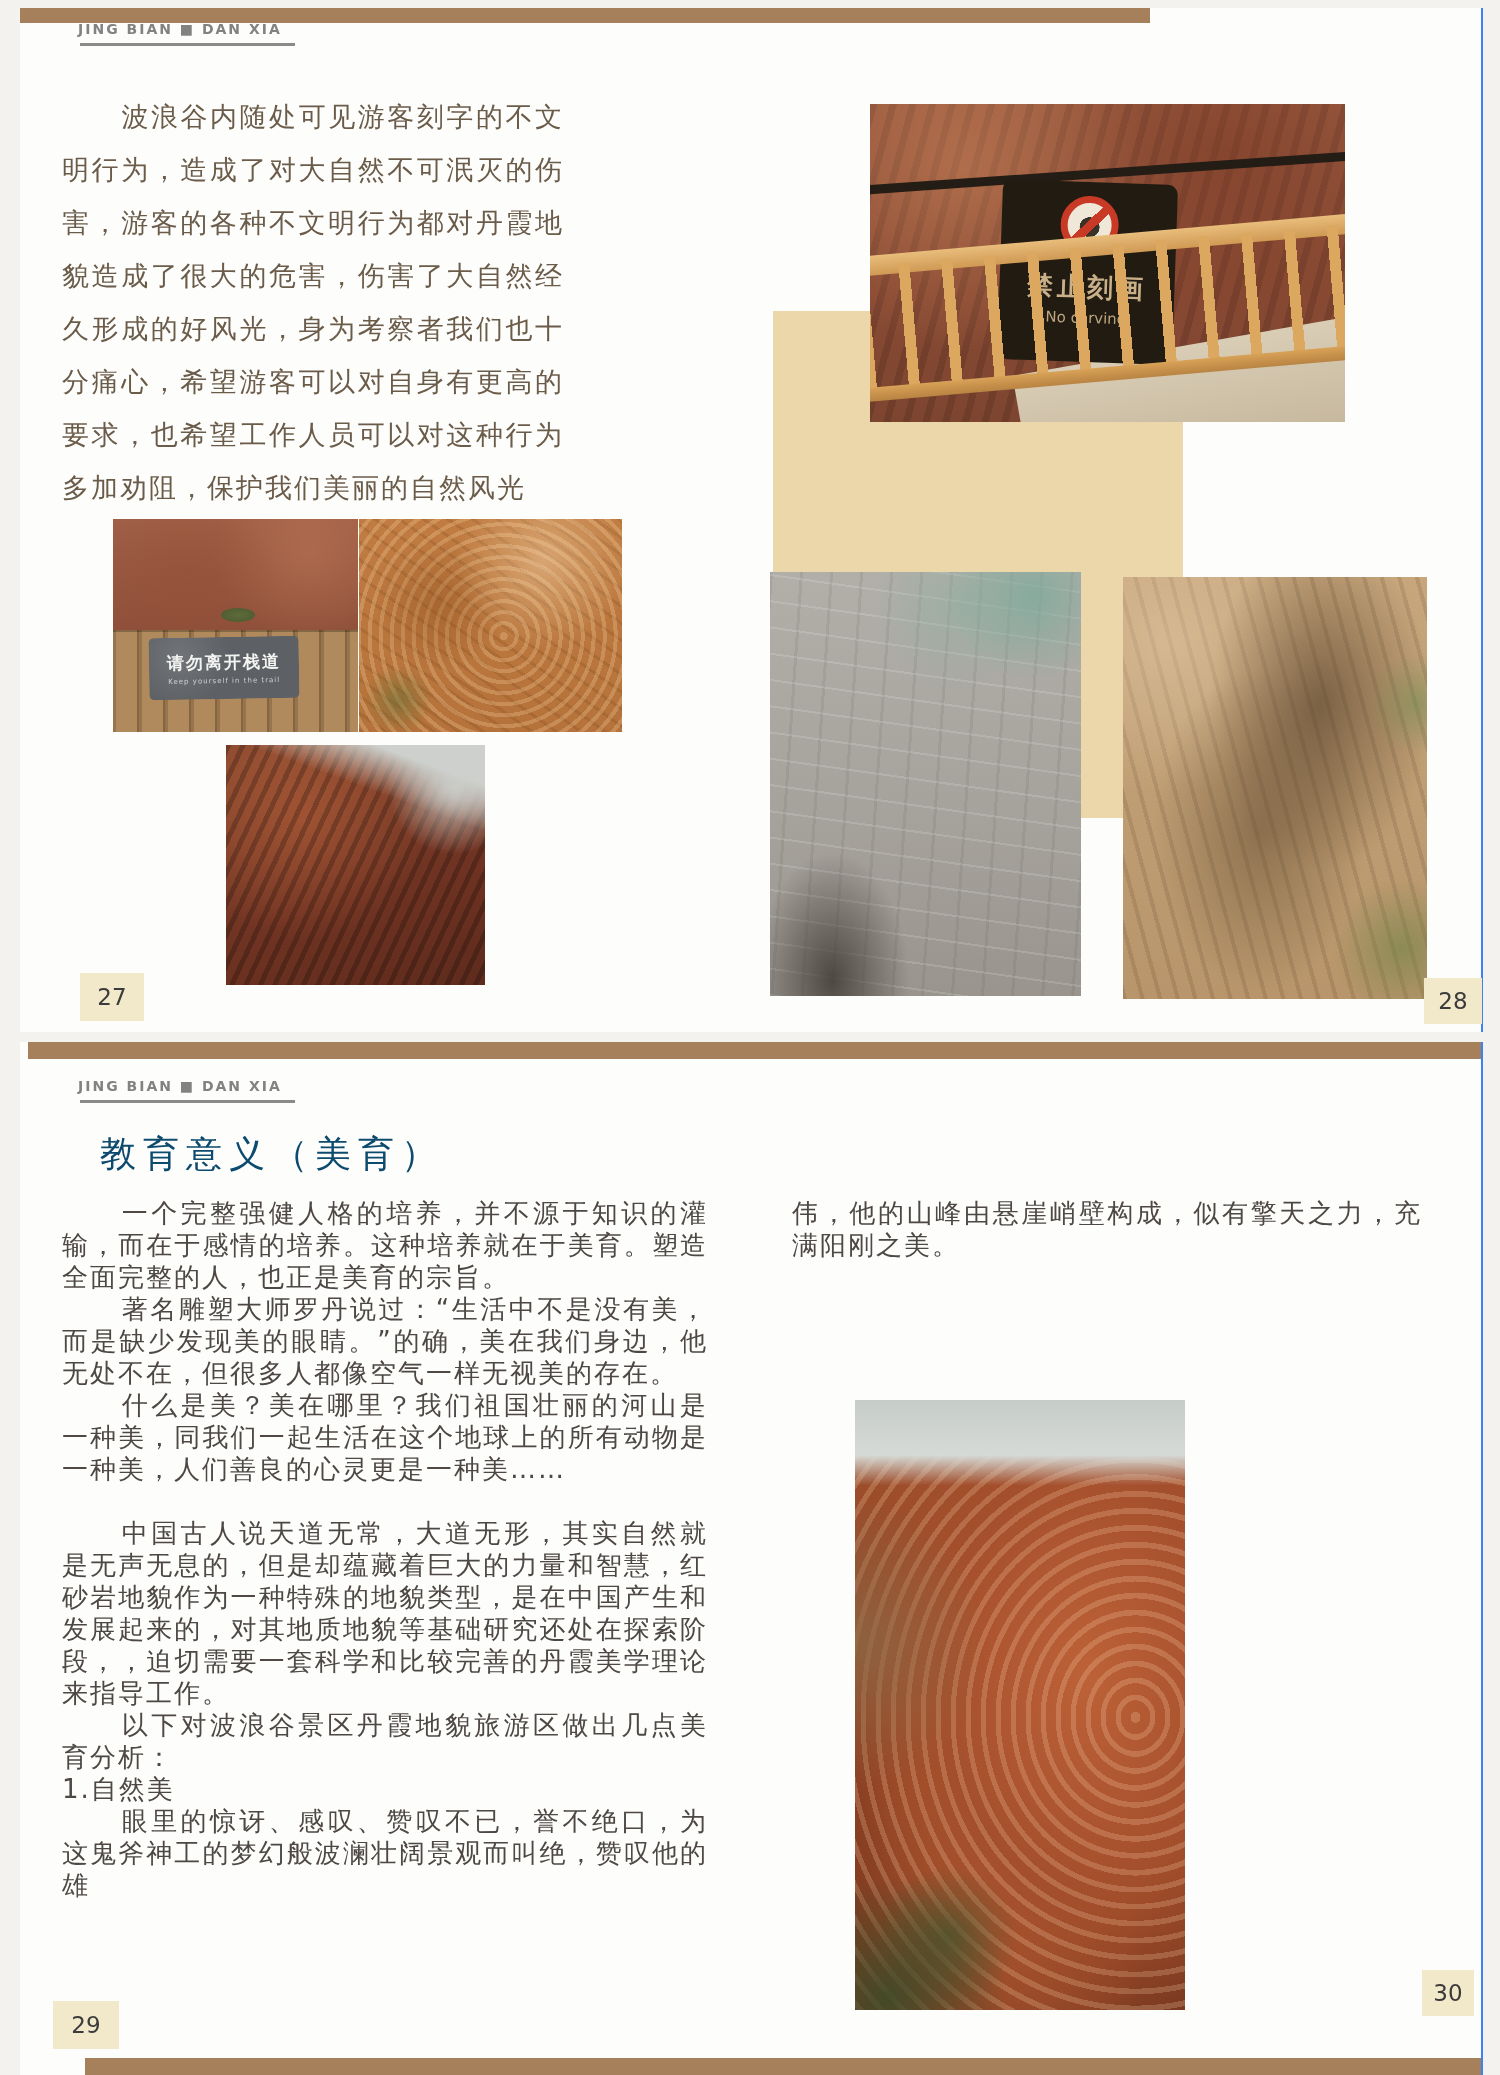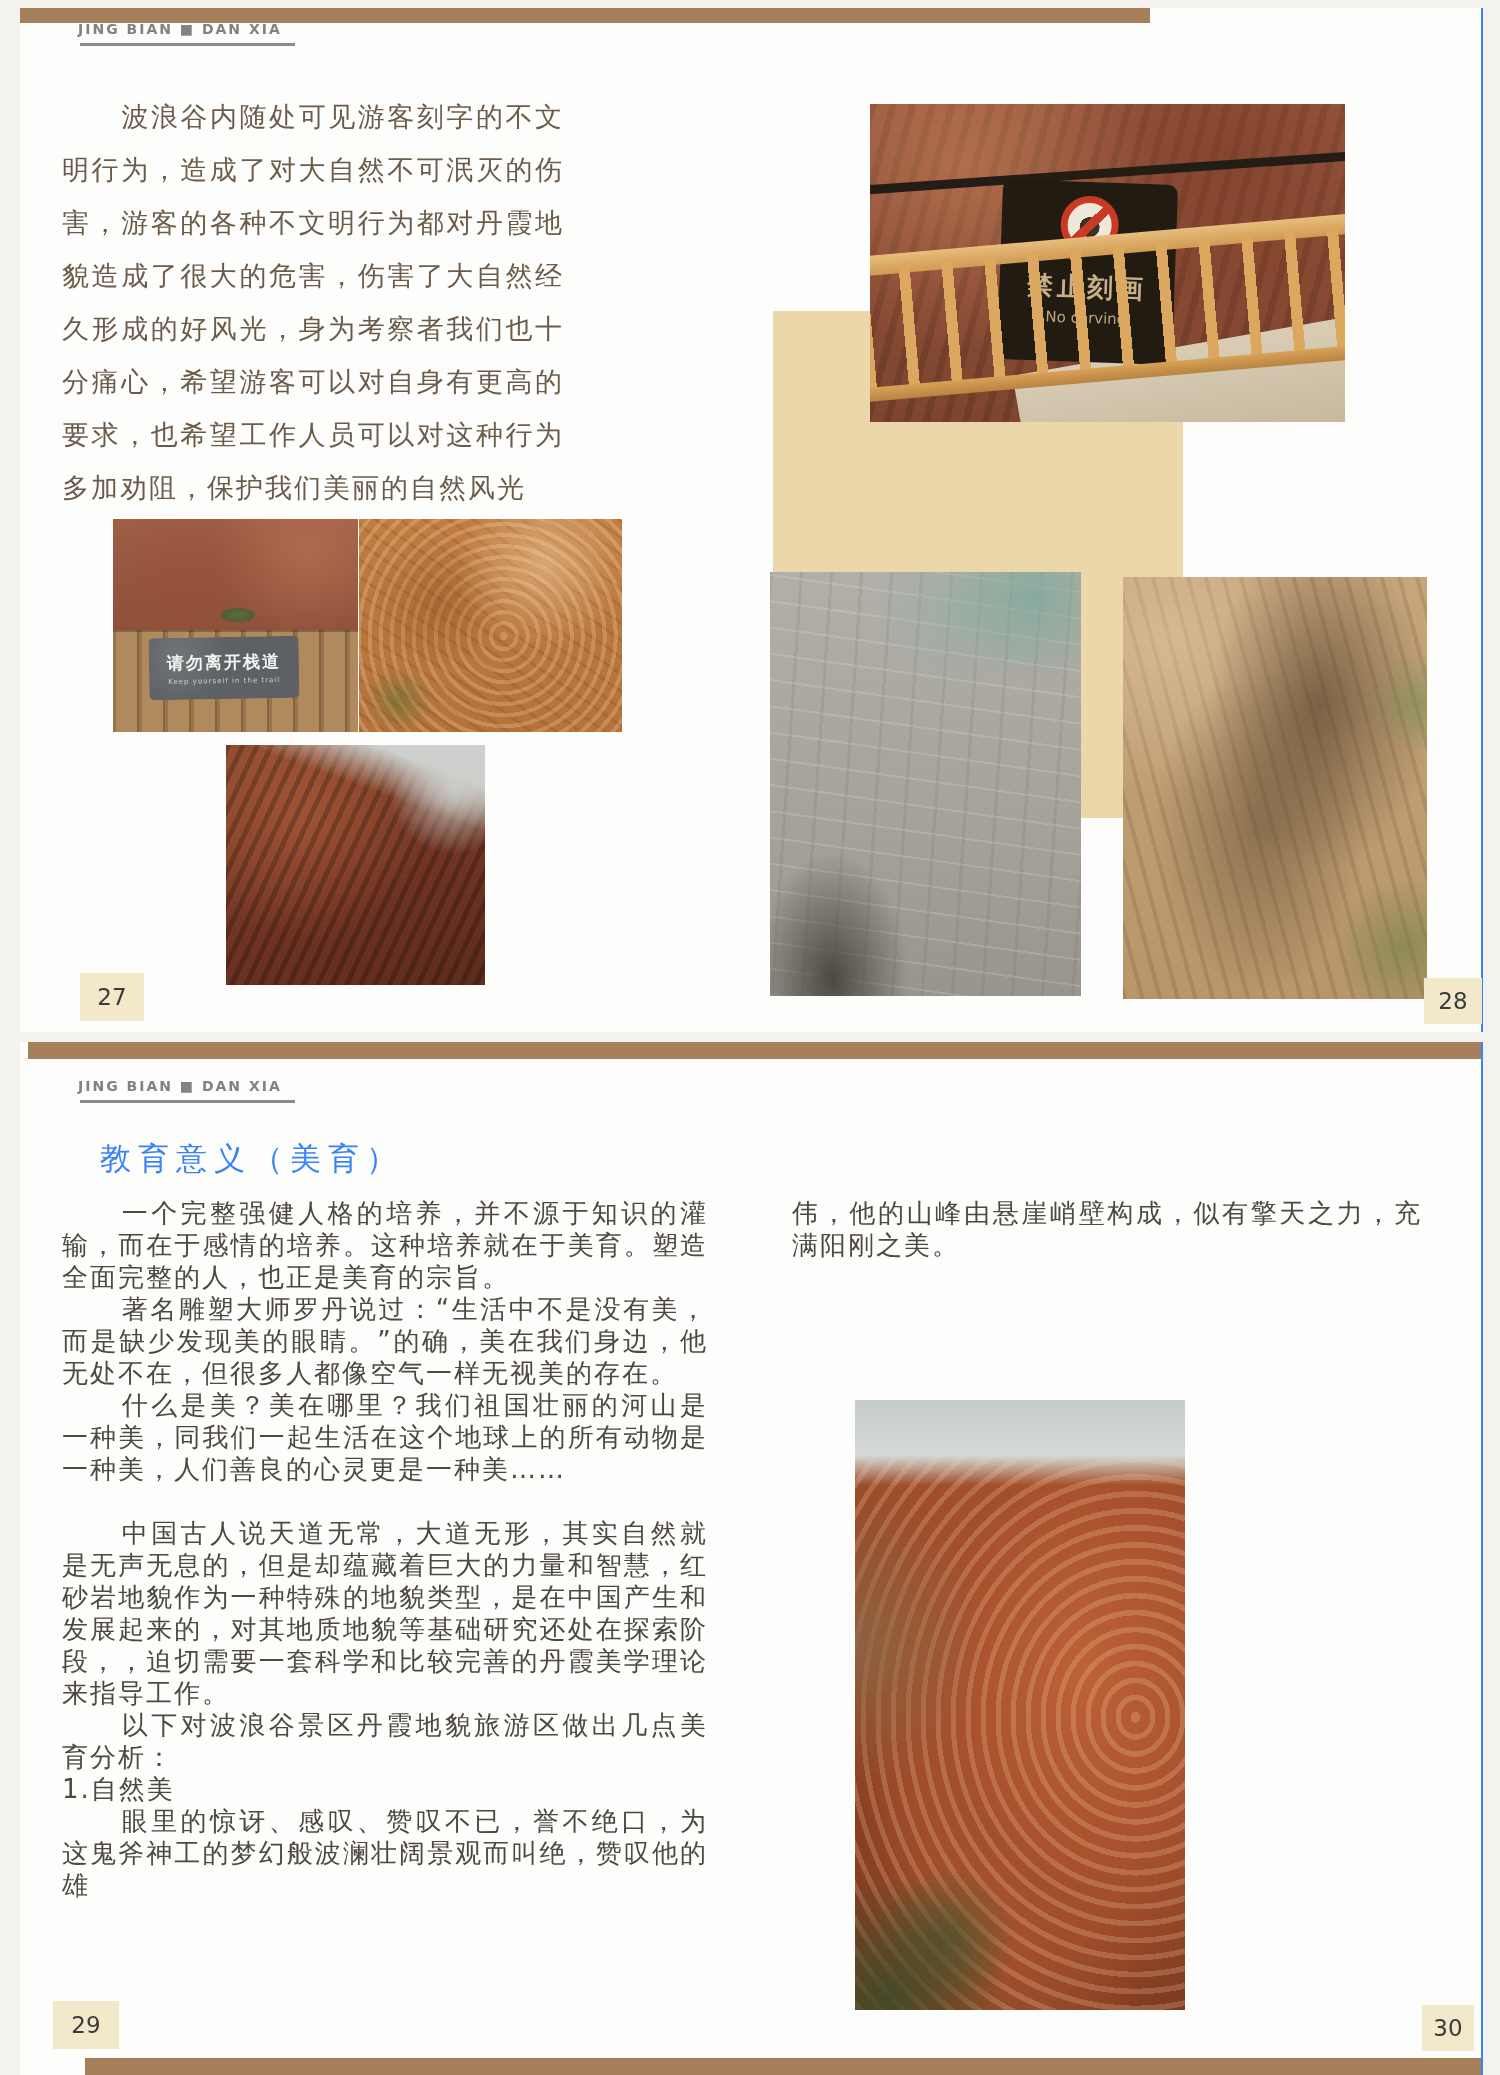--- a/index.html
+++ b/index.html
@@ -124,25 +124,25 @@
       radial-gradient(ellipse at 45% 60%, rgba(100,78,52,.55), transparent 45%),
       radial-gradient(circle at 15% 15%, rgba(230,205,170,.5), transparent 35%),
       repeating-linear-gradient(75deg, rgba(70,50,30,.14) 0 4px, transparent 4px 17px),
       linear-gradient(180deg,#c7a67c,#b8956a);}
 
   .pagenum{position:absolute;background:#f2e9cb;color:#3b3b3b;
       font-size:23px;display:flex;align-items:center;justify-content:center;}
   .pn-27{left:15px;top:965px;width:64px;height:48px;margin-left:45px;}
   .pn-28{left:1404px;top:970px;width:58px;height:46px;}
   .pn-29{left:33px;top:959px;width:66px;height:48px;}
-  .pn-30{left:1402px;top:963px;width:52px;height:46px;}
-
-  
-  .edu-title{position:absolute;left:80px;top:96px;color:#3b82f6;
-      font-size:31px;letter-spacing:7px;white-space:nowrap;}
+  .pn-30{left:1402px;top:928px;width:52px;height:46px;}
+
+  
+  .edu-title{position:absolute;left:80px;top:88px;color:#0c4a6e;
+      font-size:36px;letter-spacing:7px;white-space:nowrap;}
   .col{position:absolute;top:155px;color:#4d4844;font-size:26px;
       line-height:32px;letter-spacing:2px;text-align:justify;}
   .col-left{left:42px;width:646px;}
   .col-right{left:772px;width:630px;}
   .col p{margin:0;text-indent:2.3em;}
   .col p.no-indent{text-indent:0;}
   .col p.gap{margin-top:32px;}
 
   
   .ph-canyon{left:835px;top:358px;width:330px;height:610px;

